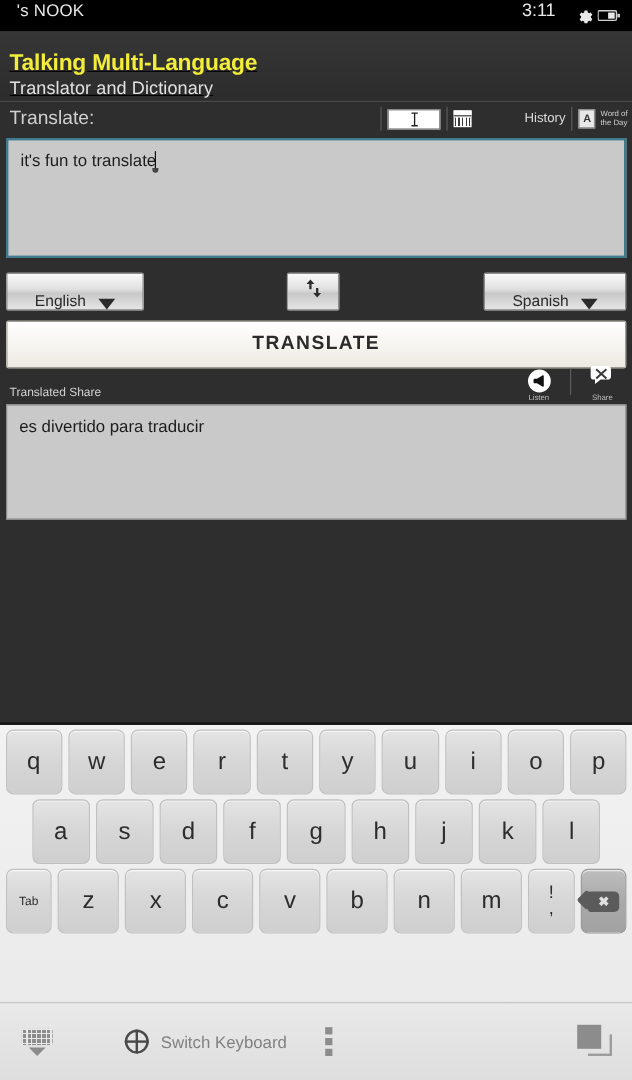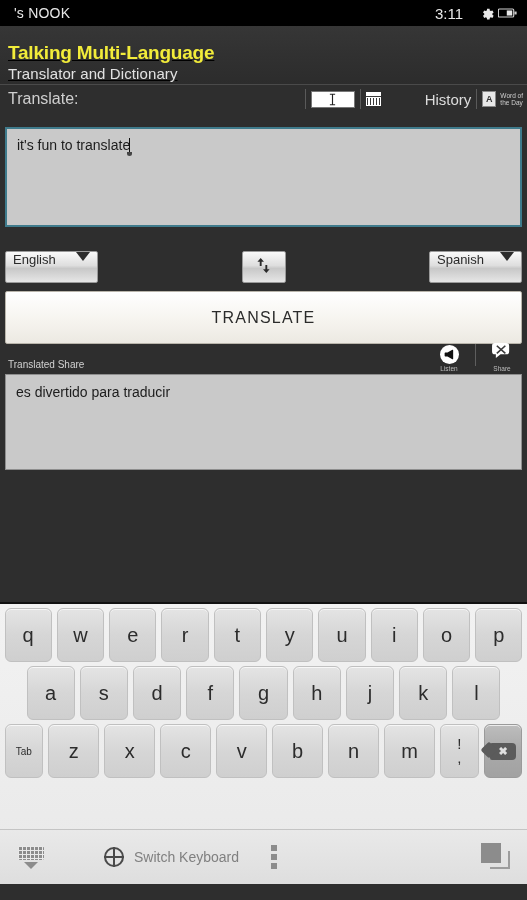--- a/index.html
+++ b/index.html
@@ -6,21 +6,21 @@
   html, body {
     width: 527px; height: 900px;
     background: #000;
     font-family: "Liberation Sans", sans-serif;
     overflow: hidden;
   }
   .screen { position: relative; width: 527px; height: 900px; background: #2e2e2e; }
 
   
   .statusbar {
-    height: 26px; background: #000; display: flex; align-items: center;
+    height: 26px; background: #000; display: flex; 
     padding: 0 10px 0 14px; color: #e8e8e8; font-size: 14px;
   }
   .statusbar .sb-title { flex: 1; letter-spacing: .2px; }
   .statusbar .sb-time { font-size: 15px; margin-right: 12px; }
   .sb-icon { display: inline-flex; align-items: center; margin-left: 4px; }
 
   
   .appheader {
     background: linear-gradient(180deg,#363636 0%,#2c2c2c 100%);
     padding: 16px 8px 2px 8px;
@@ -32,21 +32,21 @@
 
   
   .toolrow {
     display: flex; align-items: center; justify-content: space-between;
     padding: 4px 4px 2px 8px; height: 26px;
   }
   .toolrow .translate-label { color: #cfcfcf; font-size: 16px; }
   .tools { display: flex; align-items: center; height: 22px; }
   .tool-sep { width: 1px; height: 20px; background: #5a5a5a; margin: 0 5px; }
   .tool-btn { display: flex; align-items: center; gap: 4px; cursor: pointer; }
-  .tool-text { color: #dcdcdc; font-size: 15px; margin-left: 40px; }
+  .tool-text { color: #dcdcdc; font-size: 11px; margin-left: 40px; }
   .tool-text-sm { color: #cfcfcf; font-size: 6.5px; line-height: 7px; }
   .inputbox-ico {
     width: 44px; height: 17px; background: #fff; border: 1px solid #777;
     display: flex; align-items: center; justify-content: center;
   }
   .cal-ico {
     width: 15px; height: 14px; background: #fff; position: relative;
   }
   .cal-ico::before {
     content:""; position:absolute; left:0; top:0; right:0; height:4px; background:#fff;
@@ -59,21 +59,21 @@
       repeating-linear-gradient(180deg,#3a3a3a 0 1px,#fff 1px 3px);
   }
   .wotd-ico {
     width: 14px; height: 16px; background: #e8e8e8; border: 1px solid #888;
     display: flex; align-items: center; justify-content: center;
     font-size: 9px; color: #333; font-weight: bold;
   }
 
   
   .srcfield {
-    margin: 16px 5px; height: 100px;
+    margin: 4px 5px; height: 100px;
     background: #c9c9c9;
     border: 2px solid #3f7b8c;
     position: relative;
   }
   .srcfield .srctext {
     color: #1c1c1c; font-size: 14px; padding: 8px 10px; white-space: pre;
   }
   .caret {
     display: inline-block; width: 1px; height: 15px; background: #111;
     vertical-align: -3px; margin-left: -1px;
@@ -85,42 +85,43 @@
 
   
   .langrow {
     display: flex; align-items: center; justify-content: space-between;
     padding: 8px 5px; height: 48px;
   }
   .spinner {
     background: linear-gradient(180deg,#fafafa 0%,#dedede 45%,#c8c8c8 55%,#e6e6e6 100%);
     border: 1px solid #9a9a9a; border-radius: 2px;
     height: 32px; min-width: 93px;
-    display: flex; align-items: flex-start; justify-content: space-between;
-    padding: 0 7px; cursor: pointer;
+    display: flex; align-items: flex-end; justify-content: space-between;
+    padding: 0 23px; cursor: pointer;
   }
   .spinner .sp-label { color: #2a2a2a; font-size: 13px; }
   .sp-arrow {
     width: 0; height: 0; border-left: 7px solid transparent; border-right: 7px solid transparent;
     border-top: 9px solid #2b2b2b; margin-left: 10px;
   }
   .swapbtn {
     width: 44px; height: 32px;
     background: linear-gradient(180deg,#fafafa 0%,#dedede 45%,#c8c8c8 55%,#e6e6e6 100%);
     border: 1px solid #9a9a9a; border-radius: 2px;
     display: flex; align-items: center; justify-content: center; cursor: pointer;
   }
 
   
   .translatebtn {
-    margin: 0 5px; height: 53px;
+    margin: 0 5px; height: 40px;
     background: linear-gradient(180deg,#ffffff 0%,#f6f4ef 55%,#ece9e2 100%);
     border: 1px solid #b9b5ab; border-radius: 2px;
     display: flex; align-items: center; justify-content: center;
     cursor: pointer;
+    font-weight: bold;
   }
   .translatebtn span { font-size: 16px; color: #2b2b2b; letter-spacing: 1.2px; }
 
   
   .outhead {
     display: flex; align-items: flex-end; justify-content: space-between;
     padding: 6px 8px 2px 8px; height: 30px;
   }
   .out-label { color: #d2d2d2; font-size: 10px; padding-bottom: 2px; }
   .out-actions { display: flex; align-items: flex-end; }
@@ -171,21 +172,21 @@
     content:""; position:absolute; left:-7px; top:1px;
     width:12px; height:12px; background:#5b5b5b; transform: rotate(45deg); border-radius:2px;
   }
   .bs-x { position: relative; z-index:2; color:#e0e0e0; font-size: 11px; font-weight: bold; }
   .spacebar-mark {
     width: 52px; height: 11px; border: 2px solid #8d8d8d; border-top: none;
   }
 
   
   .bottombar {
-    position: absolute; left: 0; right: 0; bottom: 16px; height: 55px;
+    position: absolute; left: 0; right: 0; bottom: 0; height: 65px;
     background: linear-gradient(180deg,#e9e9e9 0%,#dedede 100%);
     border-top: 1px solid #c4c4c4;
     display: flex; align-items: center; padding: 0 14px;
   }
   .bb-item { display: flex; align-items: center; cursor: pointer; }
   .bb-label { color: #808080; font-size: 14px; margin-left: 10px; }
   .hidekb {
     display: flex; flex-direction: column; align-items: center; width: 34px;
   }
   .kb-glyph {

